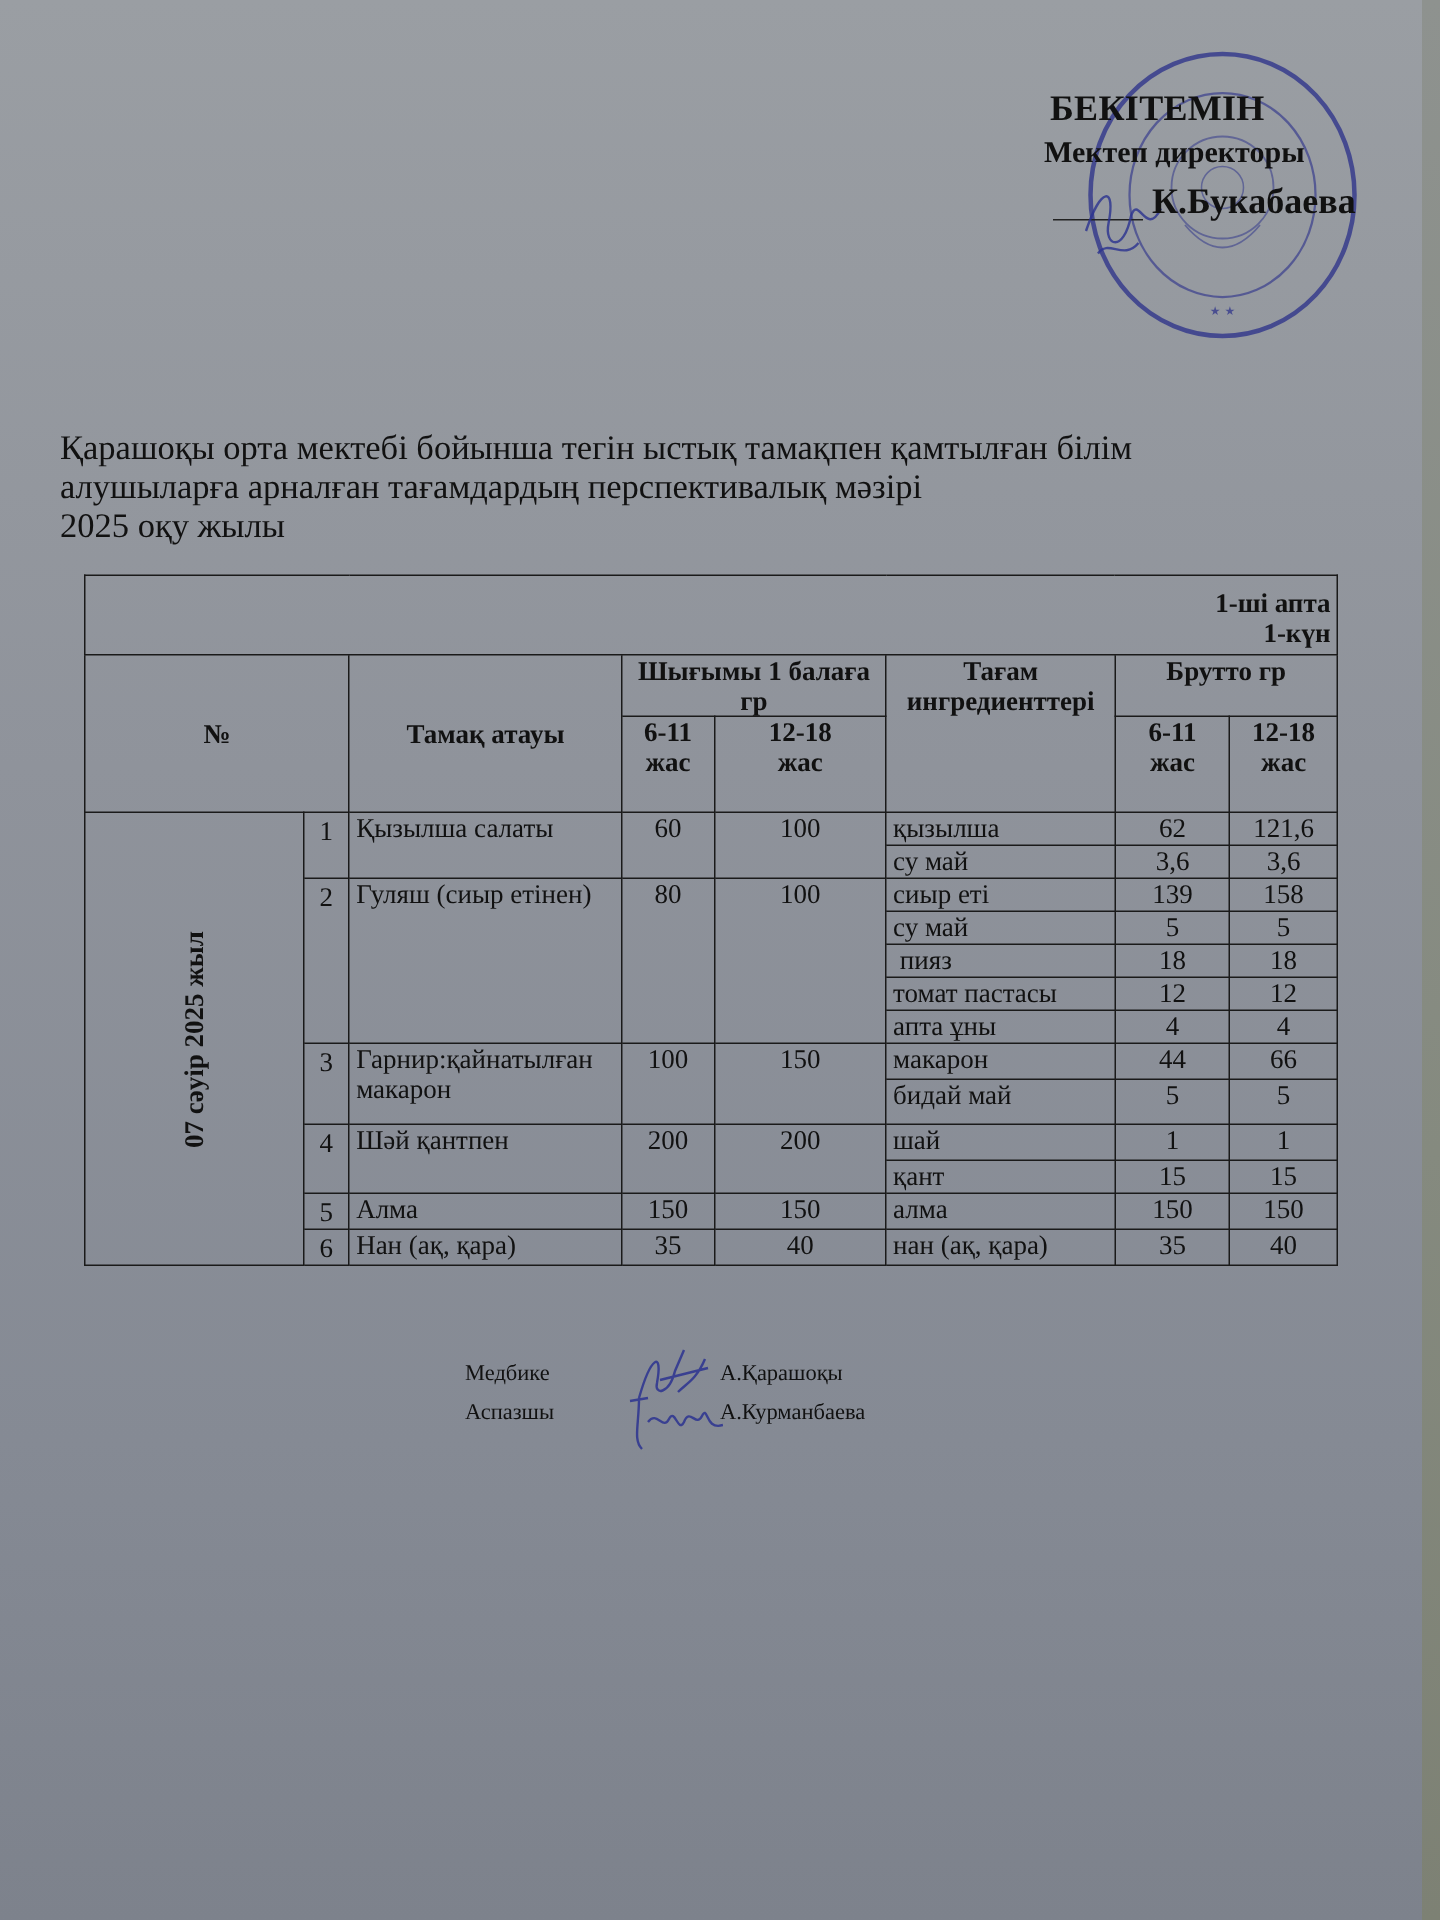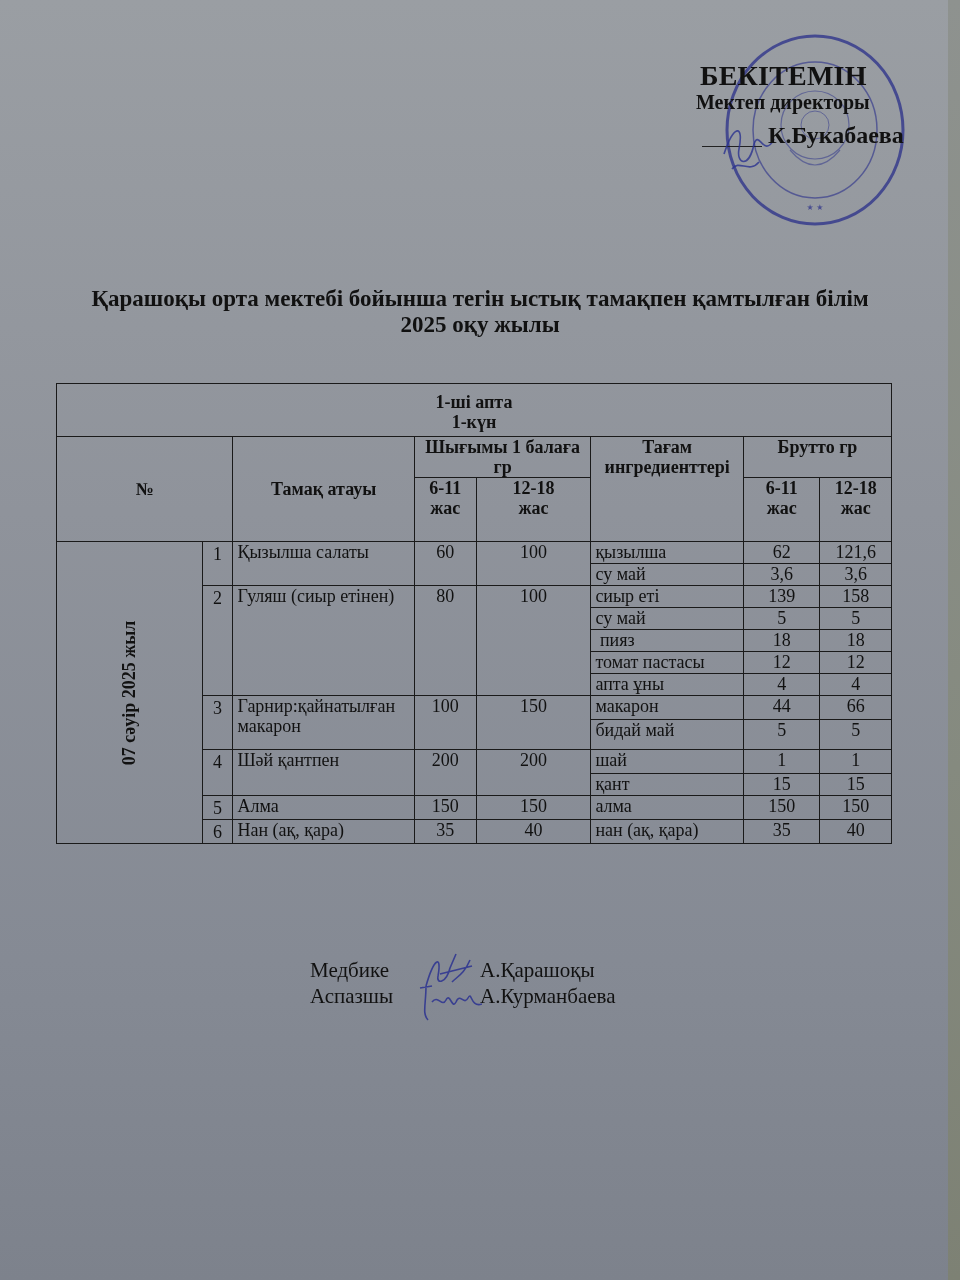--- a/index.html
+++ b/index.html
@@ -36,21 +36,21 @@
       left: 40px;
       top: -28px;
       width: 190px;
       height: 200px;
     }
     .approval-title {
       position: absolute;
       top: 2px;
       left: 20px;
       font-weight: bold;
-      font-size: 28px;
+      font-size: 24px;
       letter-spacing: 0.2px;
     }
     .approval-role {
       position: absolute;
       top: 33px;
       left: 16px;
       font-weight: bold;
       font-size: 20px;
       white-space: nowrap;
     }
@@ -75,22 +75,22 @@
       top: 56px;
       width: 70px;
       height: 70px;
     }
     
     .doc-title {
       position: absolute;
       top: 286px;
       left: 40px;
       width: 880px;
-      text-align: center;
-      font-weight: bold;
+      text-align: left;
+      font-weight: normal;
       font-size: 23px;
       line-height: 26px;
     }
     
     .menu-table {
       position: absolute;
       top: 383px;
       left: 56px;
       width: 836px;
       border-collapse: collapse;
@@ -102,21 +102,21 @@
       padding: 0 4px;
       vertical-align: top;
     }
     .menu-table th {
       font-weight: bold;
       text-align: center;
       vertical-align: top;
     }
     .week-header {
       height: 48px;
-      text-align: center;
+      text-align: right;
       font-weight: bold;
       vertical-align: middle !important;
       padding-top: 4px !important;
       margin-left: 36px;
     }
     .center { text-align: center; margin-top: 29px; }
     .num-cell { text-align: center; padding-top: 2px !important; }
     .date-cell {
       width: 34px;
       text-align: center;
@@ -128,24 +128,24 @@
       transform: rotate(-90deg);
       white-space: nowrap;
       font-weight: bold;
       font-size: 18px;
     }
     .ingr-row td { height: 21px; }
     .mid { vertical-align: middle !important; }
     
     .footer {
       position: absolute;
-      top: 958px;
+      top: 904px;
       left: 300px;
       width: 360px;
-      font-size: 21px;
+      font-size: 15px;
       line-height: 24px;
     }
     .footer-row {
       position: relative;
       height: 26px;
     }
     .footer-role {
       position: absolute;
       left: 10px;
     }
@@ -180,20 +180,21 @@
   <div class="approval-role">Мектеп директоры</div>
   <div class="approval-sign-line"></div>
   <svg class="approval-signature" viewBox="0 0 70 70">
     <path d="M10 40 C20 10, 30 10, 25 35 C22 50, 35 55, 40 30 C45 15, 50 45, 60 25 M18 55 C25 45, 35 60, 45 48" fill="none" stroke="#2b3290" stroke-width="1.6" opacity="0.8"></path>
   </svg>
   <div class="approval-name">К.Букабаева</div>
 </div>
 
 <div class="doc-title">
   <div>Қарашоқы орта мектебі бойынша тегін ыстық тамақпен қамтылған білім</div>
+  <div>алушыларға арналған тағамдардың перспективалық мәзірі</div>
   <div>2025 оқу жылы</div>
 </div>
 
 <table class="menu-table">
   <colgroup>
     <col style="width:38px">
     <col style="width:38px">
     <col style="width:190px">
     <col style="width:73px">
     <col style="width:152px">

